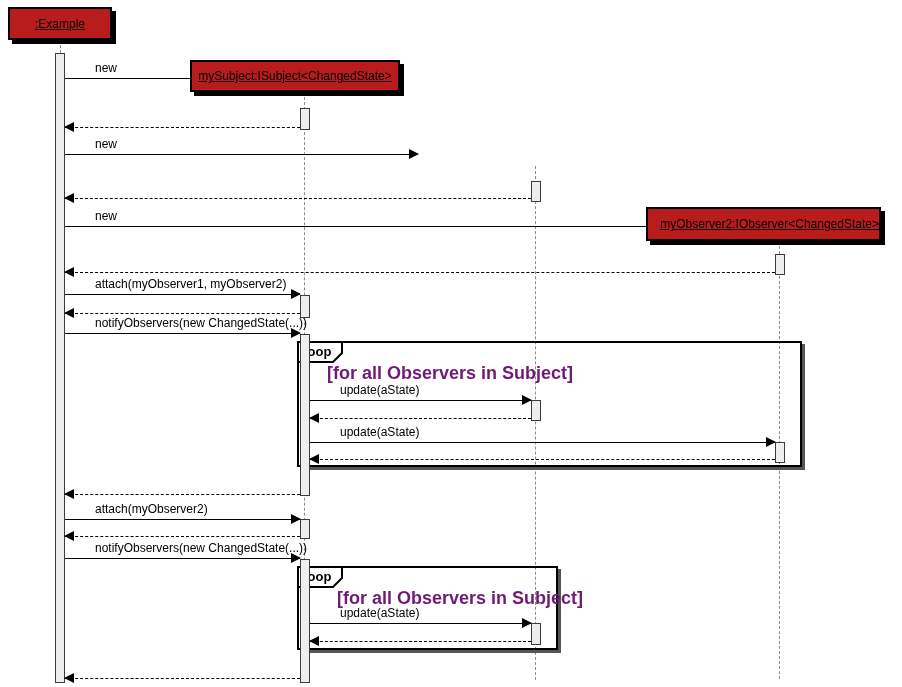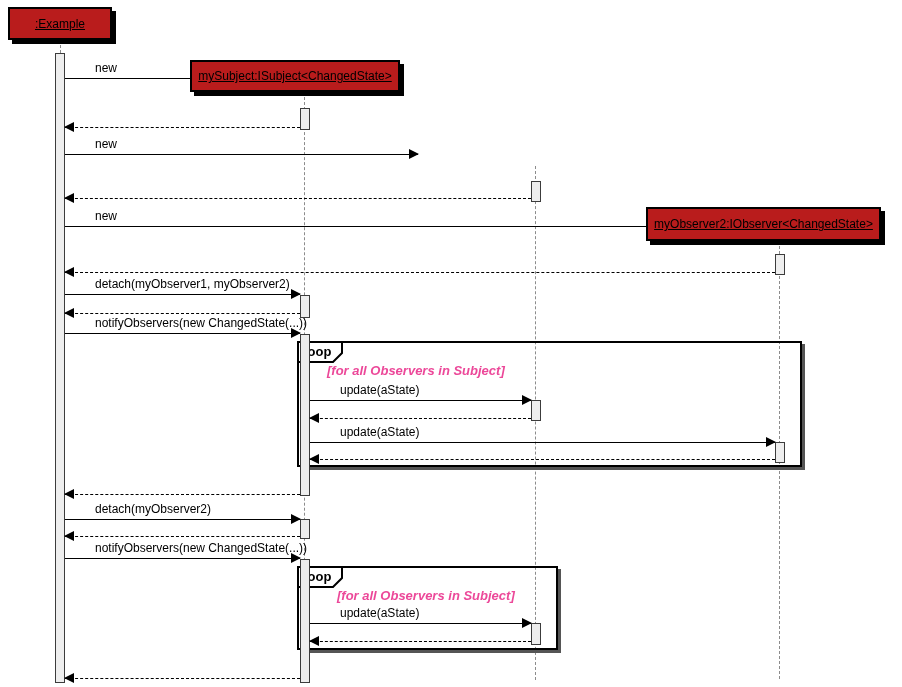--- a/index.html
+++ b/index.html
@@ -35,21 +35,21 @@
   .loop-frame {
     position:absolute; border:2px solid #000; box-shadow:3px 3px 0 #555555;
     z-index:2; box-sizing:border-box; background:transparent;
   }
   .loop-tab { position:absolute; left:-2px; top:-2px; width:50px; height:23px; z-index:6; }
   .loop-tab svg { display:block; }
   .loop-tab .tab-label {
     position:absolute; left:7px; top:3px; font-weight:bold; font-size:13px; color:#000;
   }
   .guard {
-    position:absolute; font-weight:bold; font-size:13px; white-space:nowrap; color:#ec4899; z-index:6;font-style:italic;
+    position:absolute; font-weight:bold; font-size:18px; white-space:nowrap; color:#701a75; z-index:6;
   }
 </style>
 </head>
 <body>
 
 <div class="canvas">
 
   <div class="lifeline" style="left:60px;  top:40px;  height:643px;"></div>
   <div class="lifeline" style="left:304px; top:92px;  height:589px;"></div>
   <div class="lifeline" style="left:535px; top:166px; height:514px;"></div>
@@ -86,21 +86,21 @@
   <div class="activation" style="left:300px; top:519px; height:18px;"></div>
   <div class="activation" style="left:300px; top:559px; height:122px;"></div>
   <div class="activation" style="left:531px; top:623px; height:20px;"></div>
 
   <div class="obj-box" style="left:8px; top:7px; width:104px; height:33px;">
     <span class="obj-label">:Example</span>
   </div>
   <div class="obj-box" style="left:190px; top:60px; width:210px; height:32px;">
     <span class="obj-label">mySubject:ISubject&lt;ChangedState&gt;</span>
   </div>
-  <div class="obj-box" style="left:646px; top:207px; width:235px; height:34px;">
+  <div class="obj-box" style="left:646px; top:207px; width:235px; height:34px;justify-content:flex-end;">
     <span class="obj-label">myObserver2:IObserver&lt;ChangedState&gt;</span>
   </div>
 
   <div class="msg" style="left:65px; top:78px; width:135px;">
     <span class="label">new</span>
     <div class="line"></div>
     <div class="arr right"></div>
   </div>
   <div class="msg return" style="left:65px; top:127px; width:235px;">
     <div class="line"></div>
@@ -121,21 +121,21 @@
     <span class="label">new</span>
     <div class="line"></div>
     <div class="arr right"></div>
   </div>
   <div class="msg return" style="left:65px; top:272px; width:710px;">
     <div class="line"></div>
     <div class="arr left"></div>
   </div>
 
   <div class="msg" style="left:65px; top:294px; width:235px;">
-    <span class="label">detach(myObserver1, myObserver2)</span>
+    <span class="label">attach(myObserver1, myObserver2)</span>
     <div class="line"></div>
     <div class="arr right"></div>
   </div>
   <div class="msg return" style="left:65px; top:313px; width:235px;">
     <div class="line"></div>
     <div class="arr left"></div>
   </div>
 
   <div class="msg" style="left:65px; top:333px; width:235px;">
     <span class="label">notifyObservers(new ChangedState(...))</span>
@@ -162,21 +162,21 @@
     <div class="line"></div>
     <div class="arr left"></div>
   </div>
 
   <div class="msg return" style="left:65px; top:494px; width:235px;">
     <div class="line"></div>
     <div class="arr left"></div>
   </div>
 
   <div class="msg" style="left:65px; top:519px; width:235px;">
-    <span class="label">detach(myObserver2)</span>
+    <span class="label">attach(myObserver2)</span>
     <div class="line"></div>
     <div class="arr right"></div>
   </div>
   <div class="msg return" style="left:65px; top:536px; width:235px;">
     <div class="line"></div>
     <div class="arr left"></div>
   </div>
 
   <div class="msg" style="left:65px; top:558px; width:235px;">
     <span class="label">notifyObservers(new ChangedState(...))</span>

